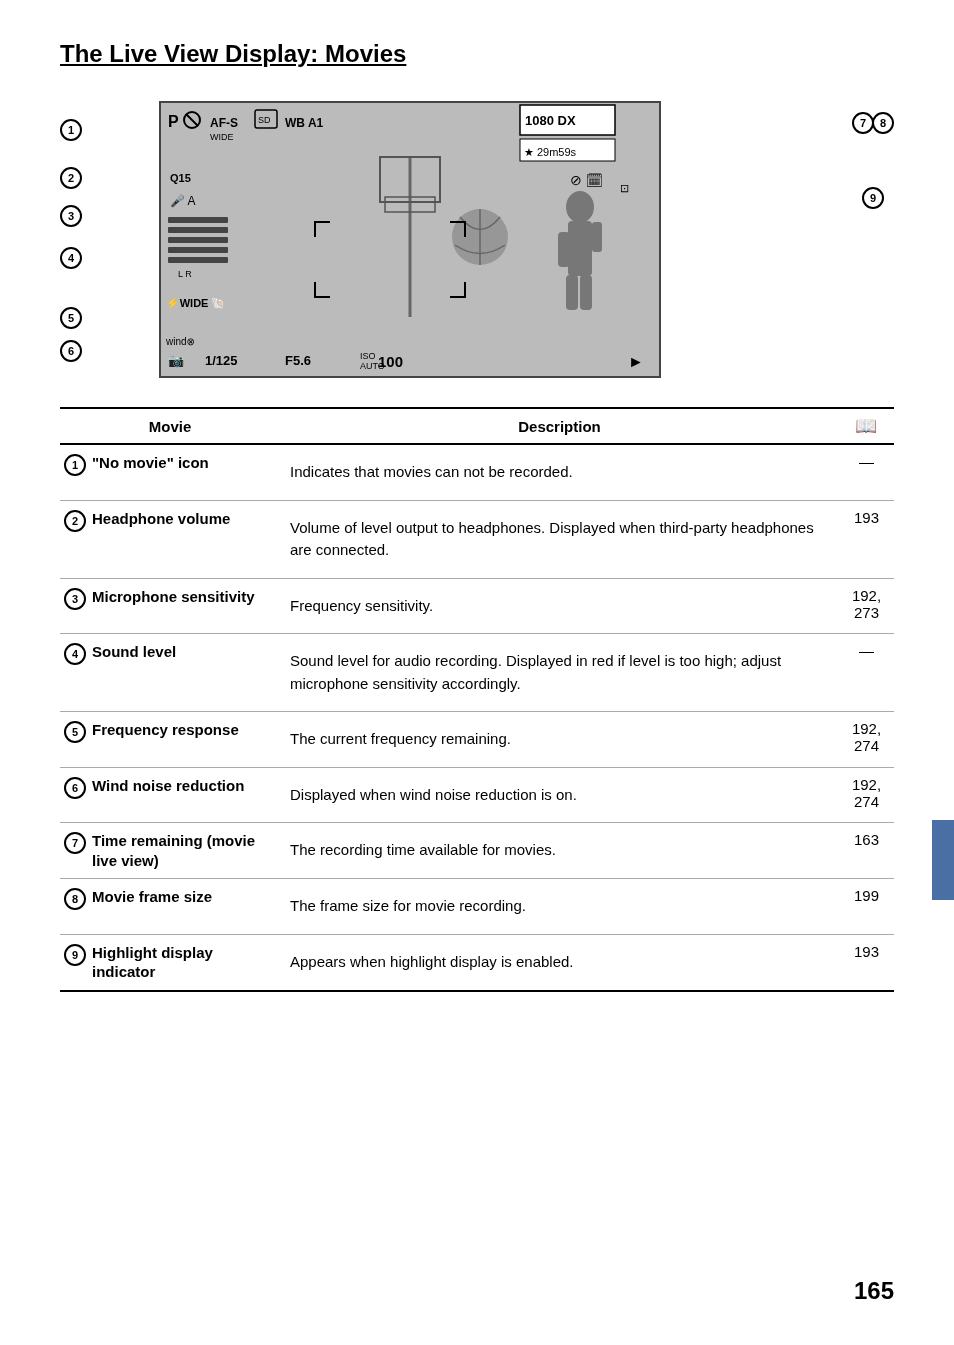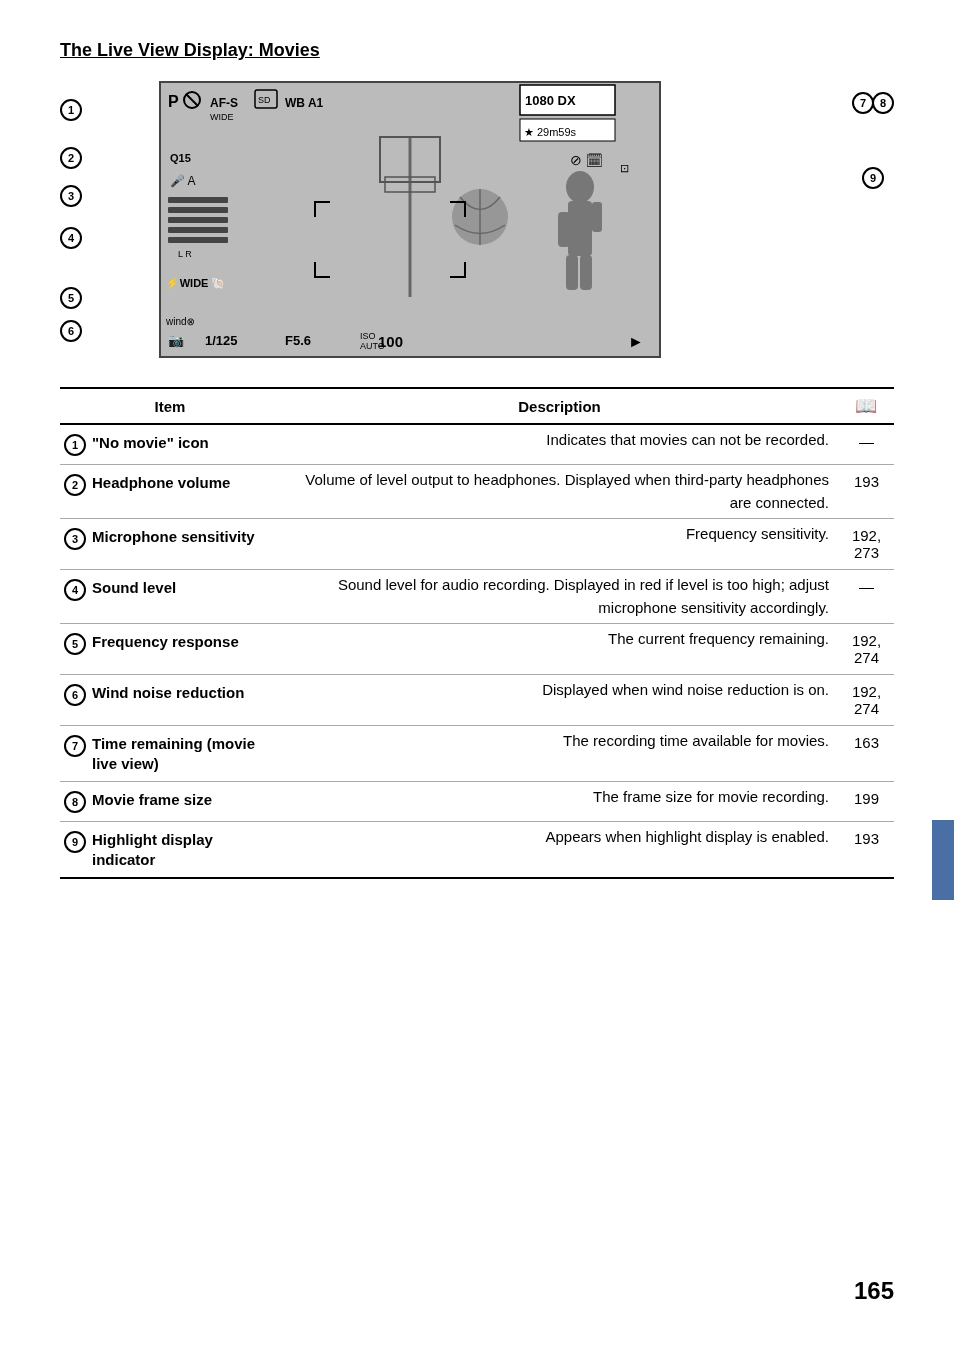--- a/index.html
+++ b/index.html
@@ -7,24 +7,24 @@
       font-family: Arial, Helvetica, sans-serif;
       background: #fff;
       color: #000;
       width: 954px;
       min-height: 1345px;
       padding: 40px 60px 40px 60px;
       position: relative;
     }
 
     .page-title {
-      font-size: 18px;
+      font-size: 24px;
       font-weight: bold;
       text-decoration: underline;
-      margin-bottom: 16px;
+      margin-bottom: 29px;
     }
 
     .callout {
       width: 22px;
       height: 22px;
       border: 2px solid #000;
       border-radius: 50%;
       display: flex;
       align-items: center;
       justify-content: center;
@@ -86,24 +86,23 @@
       margin-top: 1px;
     }
 
     .item-label {
       font-weight: bold;
       font-size: 15px;
       line-height: 1.3;
     }
 
     td.desc-td {
-      padding: 4px 10px;
+      padding: 16px 10px;
       font-size: 15px;
       line-height: 1.5;
-      text-align: right;
     }
 
     td.ref-td {
       padding: 8px 4px;
       text-align: center;
       font-size: 15px;
       vertical-align: top;
     }
 
     td.item-td {
@@ -263,21 +262,21 @@
   <div style="position:absolute;right:10px;top:90px;">
     <div class="callout">9</div>
   </div>
 
 </div>
 
 <table class="data-table">
   <thead>
     <tr>
       <th class="item-col">
-        <span>Item</span>
+        <span>Movie</span>
       </th>
       <th class="desc-col">
         <span>Description</span>
       </th>
       <th class="ref-col">
         <span class="book-icon">📖</span>
       </th>
     </tr>
   </thead>
   <tbody id="table-body">

